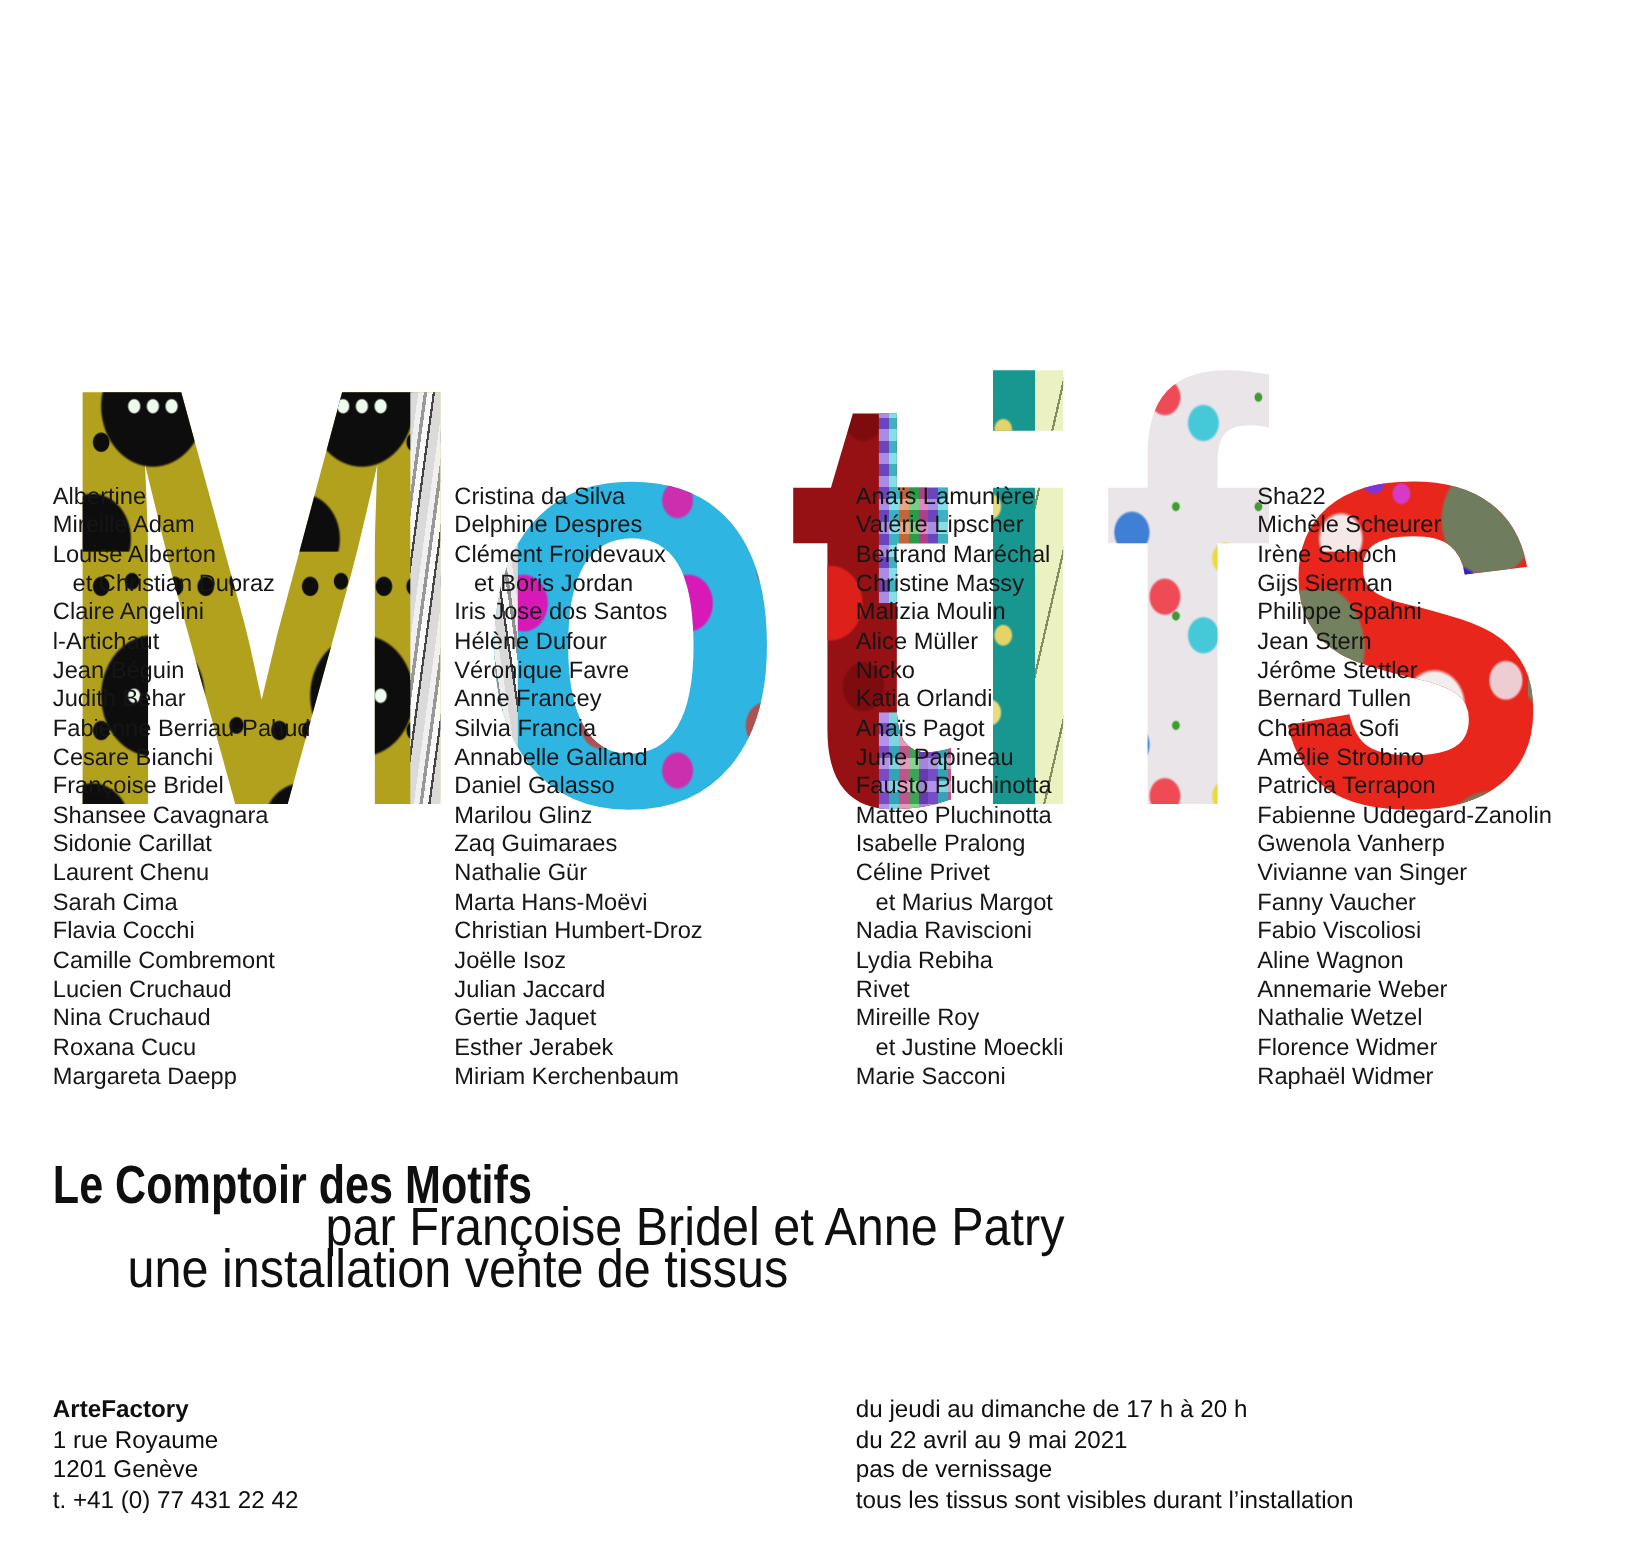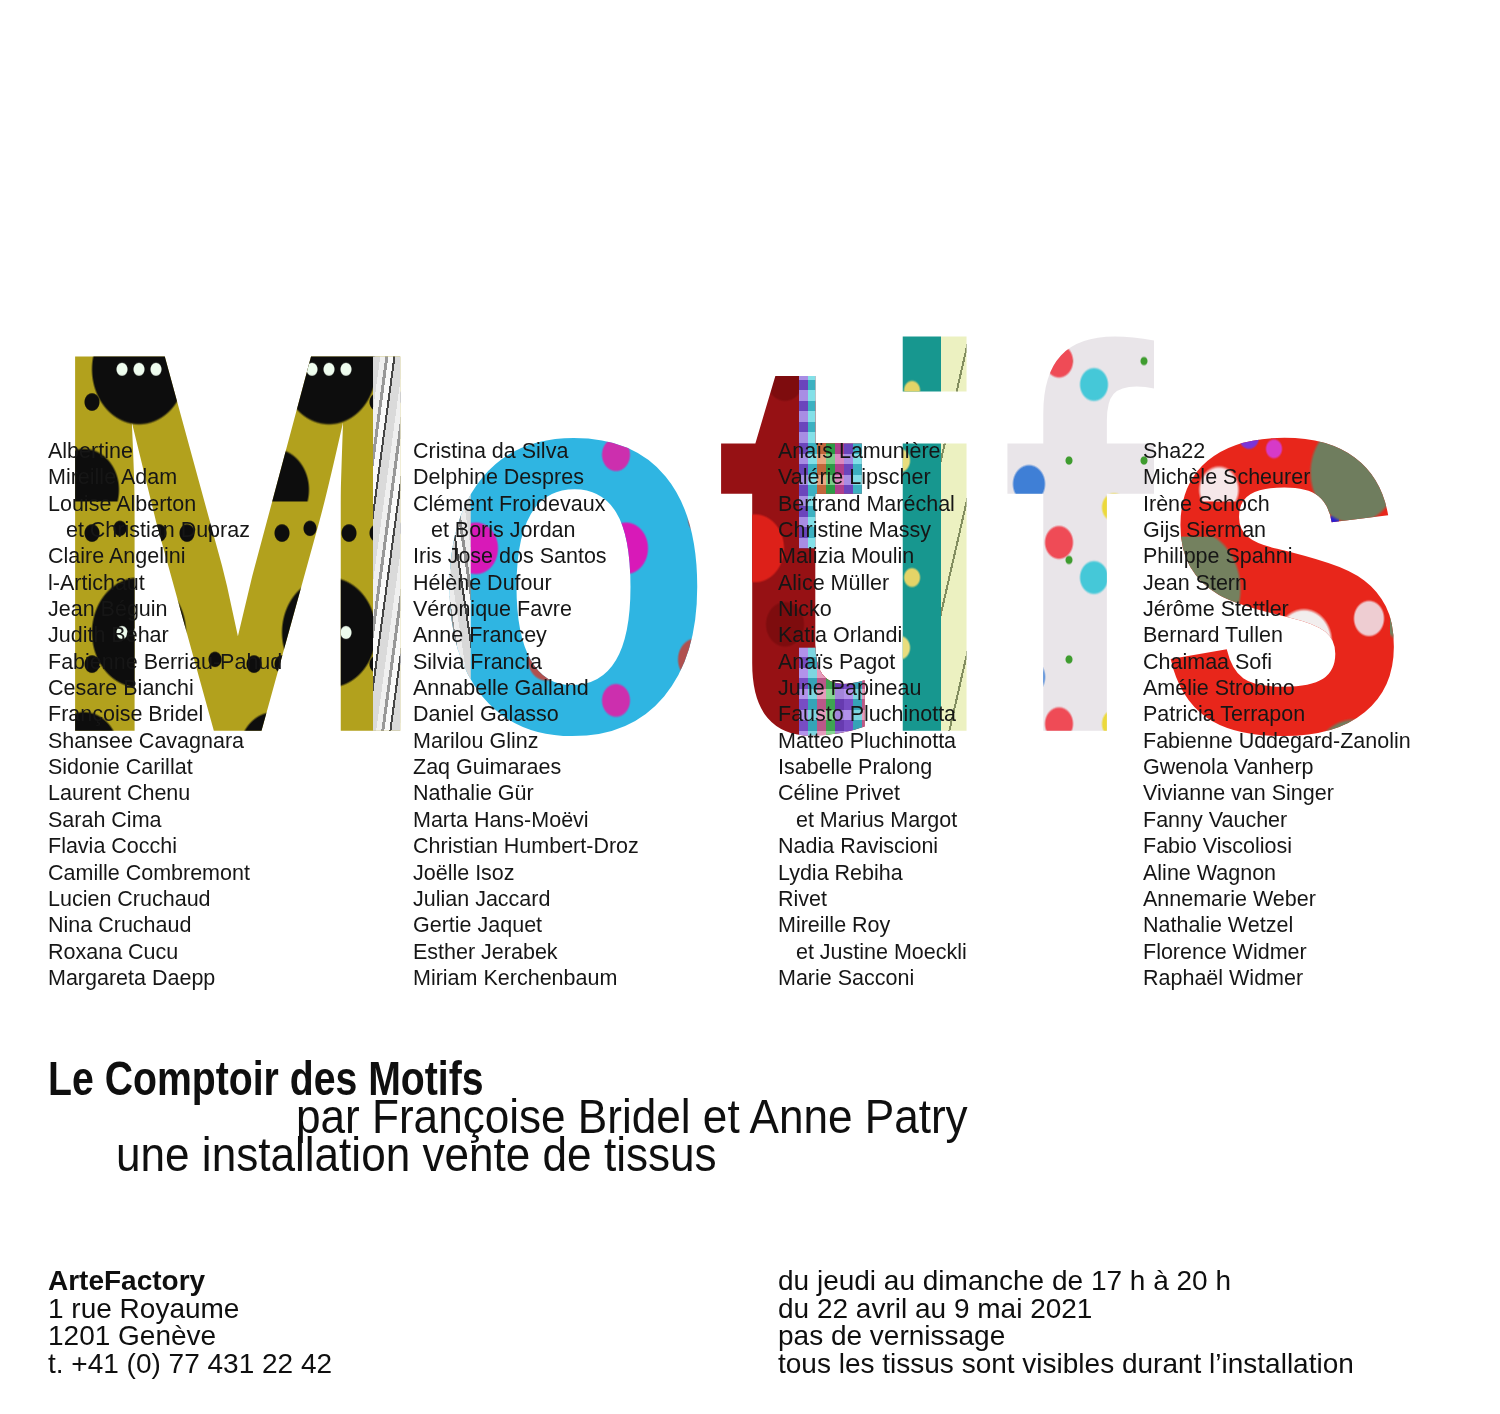--- a/index.html
+++ b/index.html
@@ -126,21 +126,21 @@
   .subtitle{position:absolute;left:48px;top:1059px;font-size:49px;line-height:38px;color:#0f0f0f;}
   .subtitle .line{white-space:nowrap;}
   .subtitle .cond{display:inline-block;transform-origin:0 50%;}
   .sub1 .cond{font-weight:700;transform:scaleX(.80);}
   .sub2{margin-left:248px;}
   .sub2 .cond{transform:scaleX(.90);}
   .sub3{margin-left:68px;}
   .sub3 .cond{transform:scaleX(.90);}
 
   
-  .info{position:absolute;top:1267px;font-size:28px;line-height:27.5px;color:#0f0f0f;}
+  .info{position:absolute;top:1267px;font-size:22px;line-height:27.5px;color:#0f0f0f;}
   .info-left{left:48px;}
   .info-right{left:778px;}
   .info .bold{font-weight:700;}
 </style>
 </head>
 <body>
 
 <h1 class="title">
   <span class="lt L-M">M</span><span class="lt L-o">o</span><span class="lt L-t">t</span><span class="lt L-i">i</span><span class="lt L-f">f</span><span class="lt L-s">s</span>
 </h1>

